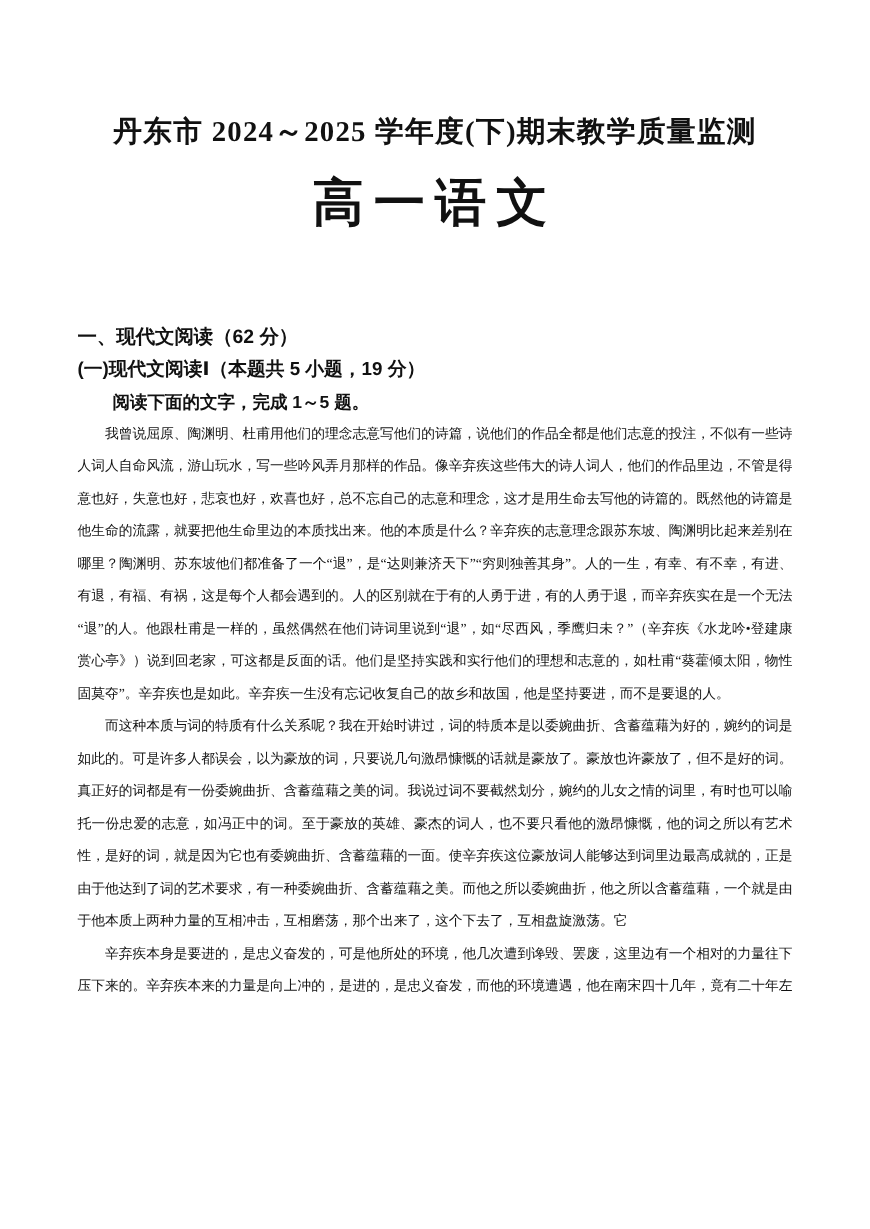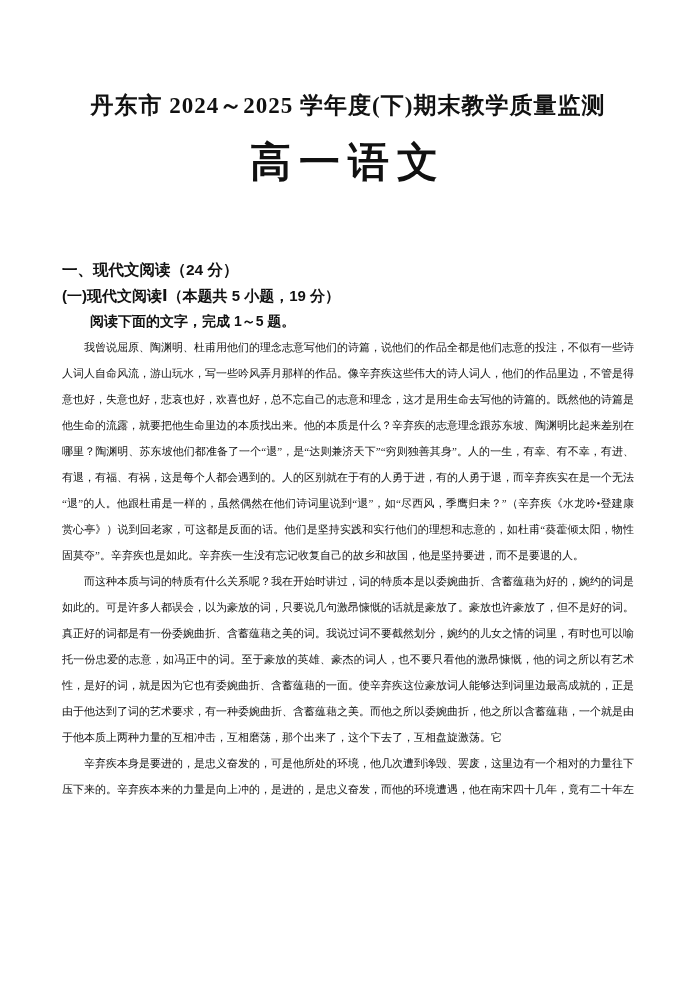--- a/index.html
+++ b/index.html
@@ -80,21 +80,21 @@
 <body>
 
 <div class="page">
 
   <div class="header">
     <div class="exam-title">丹东市 2024～2025 学年度(下)期末教学质量监测</div>
     <div class="exam-subject">高一语文</div>
   </div>
 
   <div class="content">
-    <div class="section-heading">一、现代文阅读（24 分）</div>
+    <div class="section-heading">一、现代文阅读（62 分）</div>
     <div class="subsection-heading">(一)现代文阅读Ⅰ（本题共 5 小题，19 分）</div>
     <div class="instruction">阅读下面的文字，完成 1～5 题。</div>
 
     <p class="para">我曾说屈原、陶渊明、杜甫用他们的理念志意写他们的诗篇，说他们的作品全都是他们志意的投注，不似有一些诗人词人自命风流，游山玩水，写一些吟风弄月那样的作品。像辛弃疾这些伟大的诗人词人，他们的作品里边，不管是得意也好，失意也好，悲哀也好，欢喜也好，总不忘自己的志意和理念，这才是用生命去写他的诗篇的。既然他的诗篇是他生命的流露，就要把他生命里边的本质找出来。他的本质是什么？辛弃疾的志意理念跟苏东坡、陶渊明比起来差别在哪里？陶渊明、苏东坡他们都准备了一个“退”，是“达则兼济天下”“穷则独善其身”。人的一生，有幸、有不幸，有进、有退，有福、有祸，这是每个人都会遇到的。人的区别就在于有的人勇于进，有的人勇于退，而辛弃疾实在是一个无法“退”的人。他跟杜甫是一样的，虽然偶然在他们诗词里说到“退”，如“尽西风，季鹰归未？”（辛弃疾《水龙吟•登建康赏心亭》）说到回老家，可这都是反面的话。他们是坚持实践和实行他们的理想和志意的，如杜甫“葵藿倾太阳，物性固莫夺”。辛弃疾也是如此。辛弃疾一生没有忘记收复自己的故乡和故国，他是坚持要进，而不是要退的人。</p>
     <p class="para">而这种本质与词的特质有什么关系呢？我在开始时讲过，词的特质本是以委婉曲折、含蓄蕴藉为好的，婉约的词是如此的。可是许多人都误会，以为豪放的词，只要说几句激昂慷慨的话就是豪放了。豪放也许豪放了，但不是好的词。真正好的词都是有一份委婉曲折、含蓄蕴藉之美的词。我说过词不要截然划分，婉约的儿女之情的词里，有时也可以喻托一份忠爱的志意，如冯正中的词。至于豪放的英雄、豪杰的词人，也不要只看他的激昂慷慨，他的词之所以有艺术性，是好的词，就是因为它也有委婉曲折、含蓄蕴藉的一面。使辛弃疾这位豪放词人能够达到词里边最高成就的，正是由于他达到了词的艺术要求，有一种委婉曲折、含蓄蕴藉之美。而他之所以委婉曲折，他之所以含蓄蕴藉，一个就是由于他本质上两种力量的互相冲击，互相磨荡，那个出来了，这个下去了，互相盘旋激荡。它</p>
     <p class="para">辛弃疾本身是要进的，是忠义奋发的，可是他所处的环境，他几次遭到谗毁、罢废，这里边有一个相对的力量往下压下来的。辛弃疾本来的力量是向上冲的，是进的，是忠义奋发，而他的环境遭遇，他在南宋四十几年，竟有二十年左右是放废家居，所遇到的是另外一种从上面压下来的力量，所以辛词的特色，当是这两种力量的激荡盘旋，这也是他词里的一份本质。</p>
   </div>
 
   <div class="footer">
     <span>高一语文</span><span class="gap"></span><span>第 1 页 共 9 页</span>

